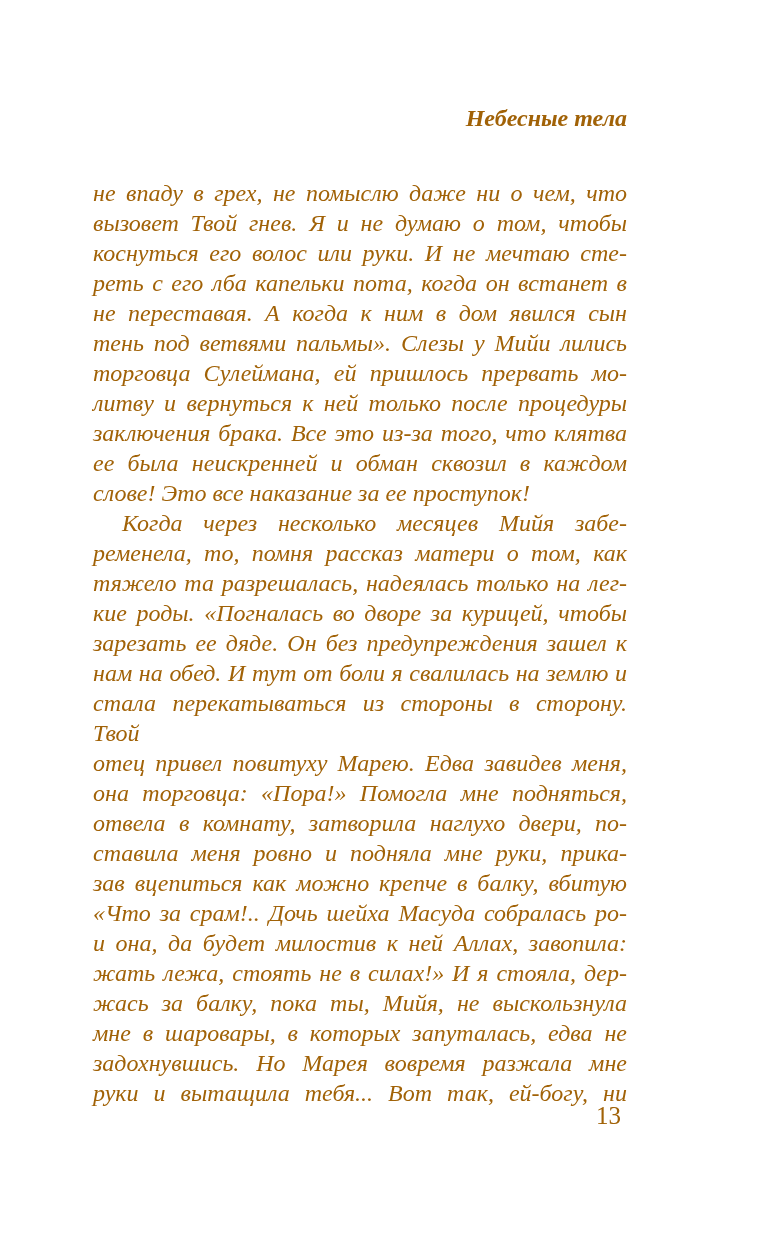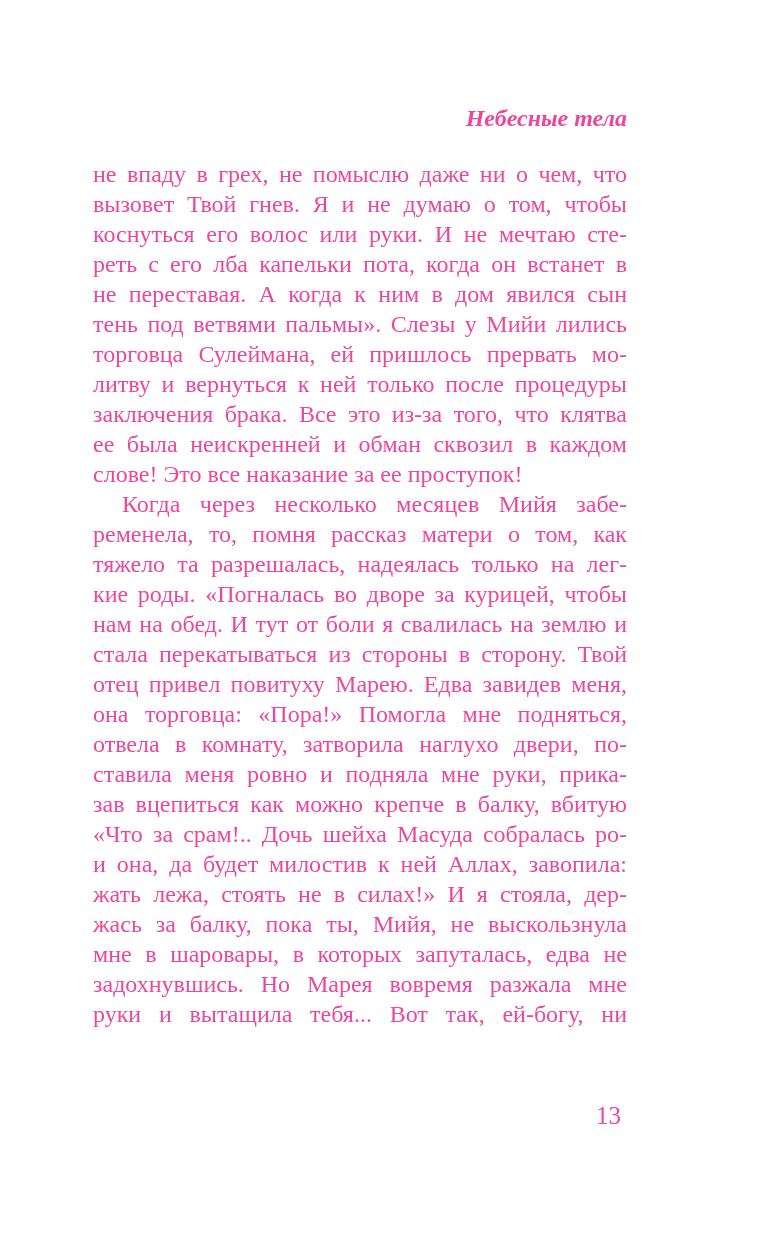--- a/index.html
+++ b/index.html
@@ -5,42 +5,43 @@
   html, body {
     margin: 0;
     padding: 0;
     background: #ffffff;
   }
   .page {
     position: relative;
     width: 768px;
     height: 1240px;
     background: #ffffff;
-    color: #ec4899;
+    color: #a16207;
     font-family: "Liberation Serif", "DejaVu Serif", serif;
     overflow: hidden;
   }
   .running-header {
     position: absolute;
     top: 103px;
     left: 93px;
     width: 534px;
     text-align: right;
     font-size: 24px;
     font-weight: bold;
     font-style: italic;
     line-height: 30px;
   }
   .body-text {
     position: absolute;
-    top: 159px;
+    top: 178px;
     left: 93px;
     width: 534px;
     font-size: 24px;
     line-height: 30px;
+    font-style: italic;
   }
   .line {
     text-align: justify;
     text-align-last: justify;
   }
   .line.no-just {
     text-align-last: left;
   }
   .line.indent {
     text-indent: 29px;
@@ -70,20 +71,21 @@
       <div class="line">тень под ветвями пальмы». Слезы у Мийи лились</div>
       <div class="line">торговца Сулеймана, ей пришлось прервать мо-</div>
       <div class="line">литву и вернуться к ней только после процедуры</div>
       <div class="line">заключения брака. Все это из-за того, что клятва</div>
       <div class="line">ее была неискренней и обман сквозил в каждом</div>
       <div class="line no-just">слове! Это все наказание за ее проступок!</div>
       <div class="line indent">Когда через несколько месяцев Мийя забе-</div>
       <div class="line">ременела, то, помня рассказ матери о том, как</div>
       <div class="line">тяжело та разрешалась, надеялась только на лег-</div>
       <div class="line">кие роды. «Погналась во дворе за курицей, чтобы</div>
+      <div class="line">зарезать ее дяде. Он без предупреждения зашел к</div>
       <div class="line">нам на обед. И тут от боли я свалилась на землю и</div>
       <div class="line">стала перекатываться из стороны в сторону. Твой</div>
       <div class="line">отец привел повитуху Марею. Едва завидев меня,</div>
       <div class="line">она торговца: «Пора!» Помогла мне подняться,</div>
       <div class="line">отвела в комнату, затворила наглухо двери, по-</div>
       <div class="line">ставила меня ровно и подняла мне руки, прика-</div>
       <div class="line">зав вцепиться как можно крепче в балку, вбитую</div>
       <div class="line">«Что за срам!.. Дочь шейха Масуда собралась ро-</div>
       <div class="line">и она, да будет милостив к ней Аллах, завопила:</div>
       <div class="line">жать лежа, стоять не в силах!» И я стояла, дер-</div>

